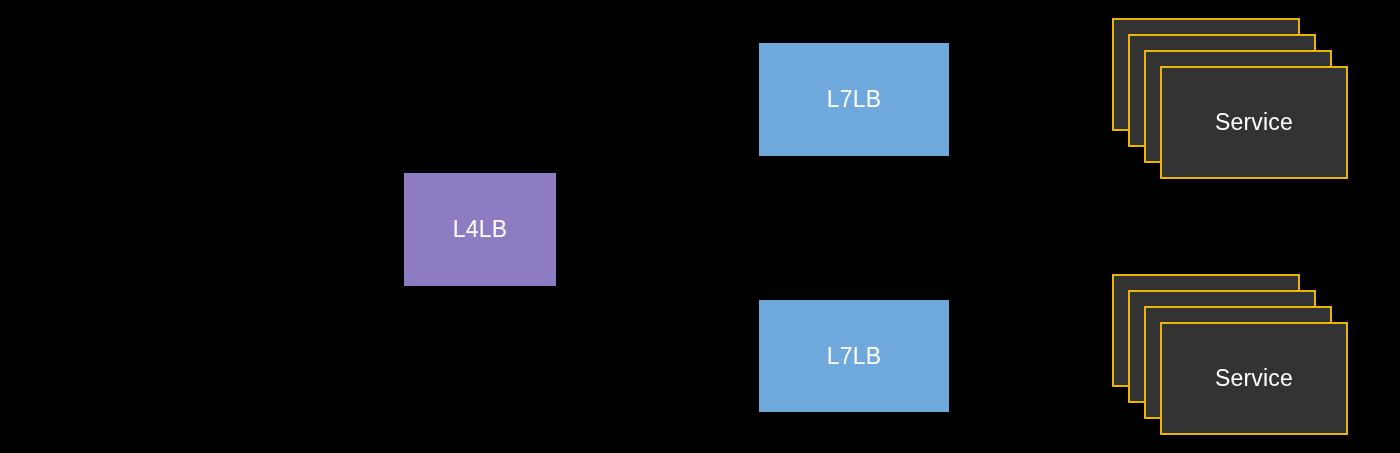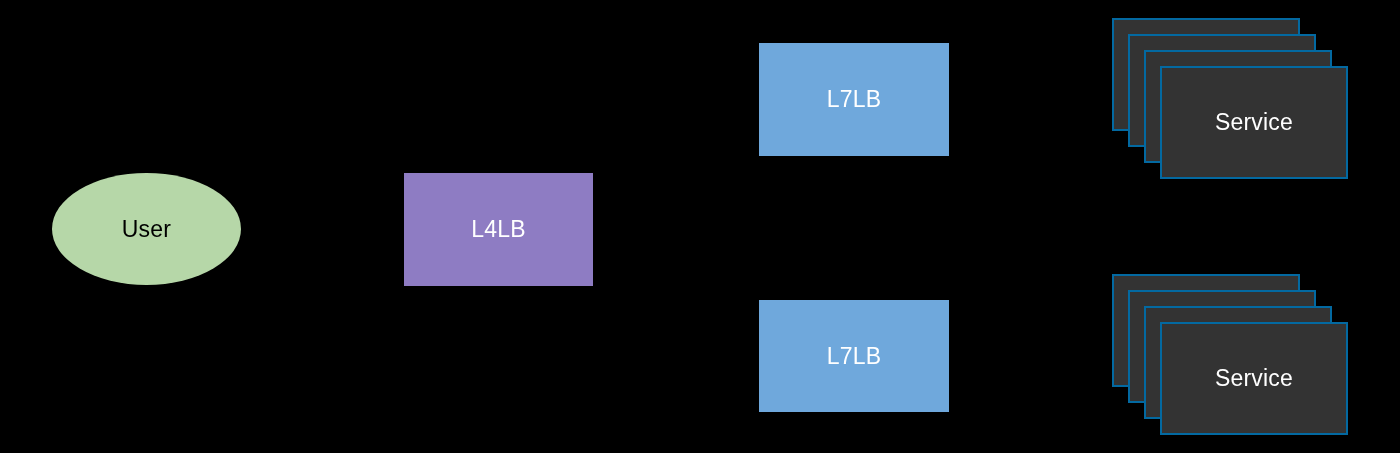--- a/index.html
+++ b/index.html
@@ -32,21 +32,21 @@
     left: 52px;
     top: 173px;
     width: 189px;
     height: 112px;
     border-radius: 50%;
   }
   
   .node-l4lb {
     left: 404px;
     top: 173px;
-    width: 189px;
+    width: 152px;
     height: 113px;
   }
   
   .node-l7lb-top {
     left: 759px;
     top: 43px;
     width: 190px;
     height: 113px;
   }
   .node-l7lb-bottom {
@@ -61,38 +61,35 @@
     width: 236px;
     height: 161px;
   }
   .stack-top    { left: 1112px; top: 18px; }
   .stack-bottom { left: 1112px; top: 274px; }
   .stack .layer {
     position: absolute;
     width: 188px;
     height: 113px;
     box-sizing: border-box;
-    border: 2px solid #0369a1;
+    border: 2px solid #eab308;
     display: flex;
     align-items: center;
     justify-content: center;
   }
   .stack .layer-1 { left: 0px;  top: 0px;  }
   .stack .layer-2 { left: 16px; top: 16px; }
   .stack .layer-3 { left: 32px; top: 32px; }
   .stack .layer-4 { left: 48px; top: 48px; }
 </style>
 </head>
 <body>
 
 <div class="canvas" style="background-color: rgb(0, 0, 0);">
 
-  <div class="node node-user" style="background-color: rgb(182, 215, 168); color: rgb(0, 0, 0);">
-    <span class="label">User</span>
-  </div>
 
   <div class="node node-l4lb" style="background-color: rgb(142, 124, 195); color: rgb(255, 255, 255);">
     <span class="label">L4LB</span>
   </div>
 
   <div class="node node-l7lb-top" style="background-color: rgb(111, 168, 220); color: rgb(255, 255, 255);">
     <span class="label">L7LB</span>
   </div>
 
   <div class="node node-l7lb-bottom" style="background-color: rgb(111, 168, 220); color: rgb(255, 255, 255);">

